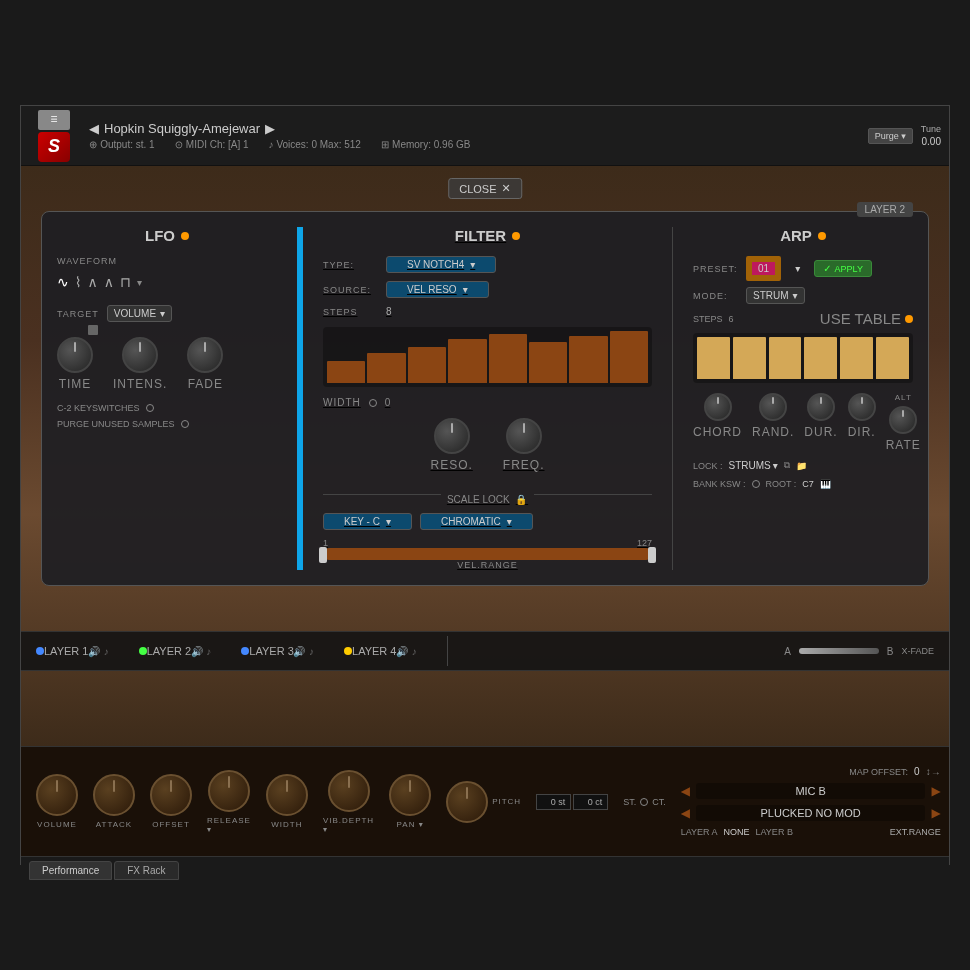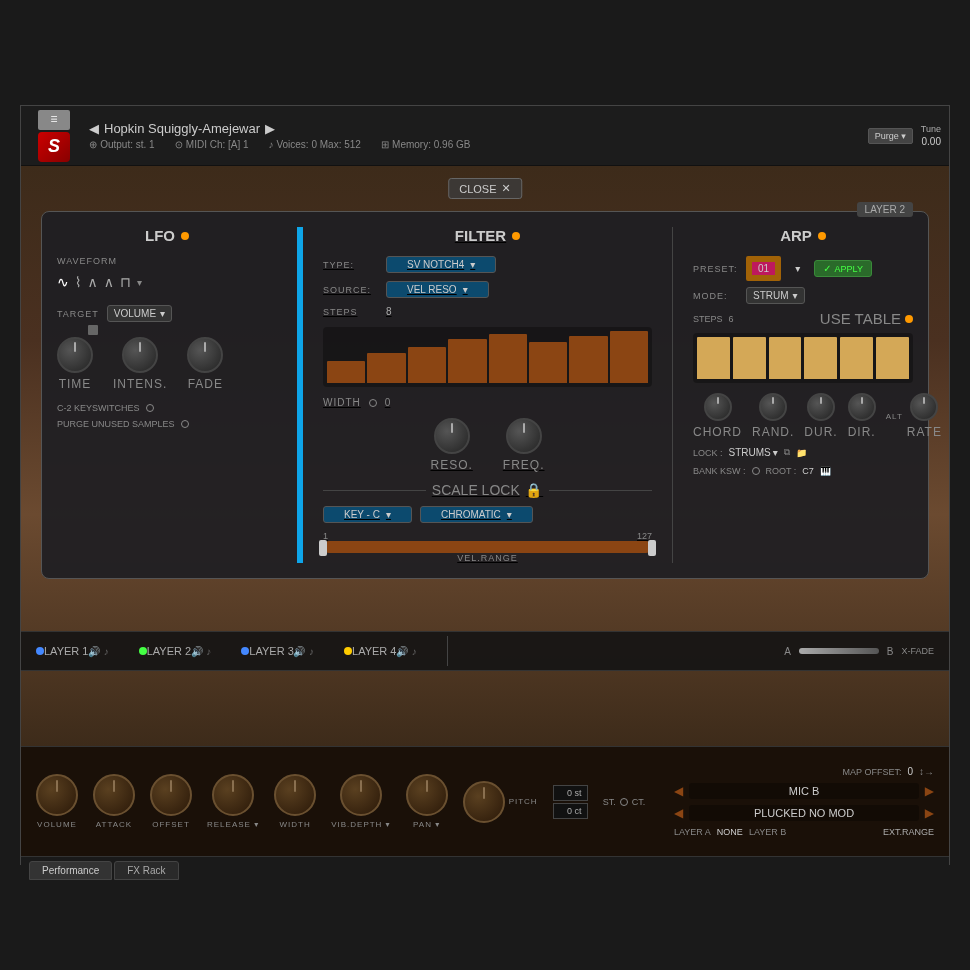--- a/index.html
+++ b/index.html
@@ -424,29 +424,28 @@
     .invert-label {
       color: #888;
       font-size: 10px;
       letter-spacing: 1px;
     }
 
     .filter-knobs-row {
       display: flex;
       justify-content: center;
       gap: 30px;
-      margin-bottom: 10px;
+      margin-bottom: 22px;
     }
 
     .scale-lock-row {
       display: flex;
-      align-items: center;
       justify-content: center;
       gap: 6px;
-      font-size: 14px;
+      font-size: 10px;
       color: #888;
       margin-bottom: 8px;
     }
 
     .scale-lock-line {
       flex: 1;
       height: 1px;
       background: #444;
     }
 
@@ -684,21 +683,21 @@
     }
 
     .bottom-knob-label {
       color: #888;
       font-size: 8px;
       letter-spacing: 1px;
     }
 
     .pitch-display {
       display: flex;
-      flex-direction: column;
+      flex-direction: row;
       gap: 2px;
     }
 
     .pitch-value {
       background: #111;
       border: 1px solid #444;
       color: #aaa;
       font-size: 9px;
       padding: 2px 5px;
       text-align: right;
@@ -1062,21 +1061,21 @@
               <span class="knob-label">RAND.</span>
             </div>
             <div class="knob-group">
               <div class="knob small"></div>
               <span class="knob-label">DUR.</span>
             </div>
             <div class="knob-group">
               <div class="knob small"></div>
               <span class="knob-label">DIR.</span>
             </div>
-            <div style="display:flex;flex-direction:row;align-items:center;gap:4px">
+            <div style="display:flex;flex-direction:column;align-items:center;gap:4px">
               <span class="alt-label">ALT</span>
               <div class="knob-group">
                 <div class="knob small"></div>
                 <span class="knob-label">RATE</span>
               </div>
             </div>
           </div>
 
           <div class="arp-bank-row">
             <span>LOCK :</span>

